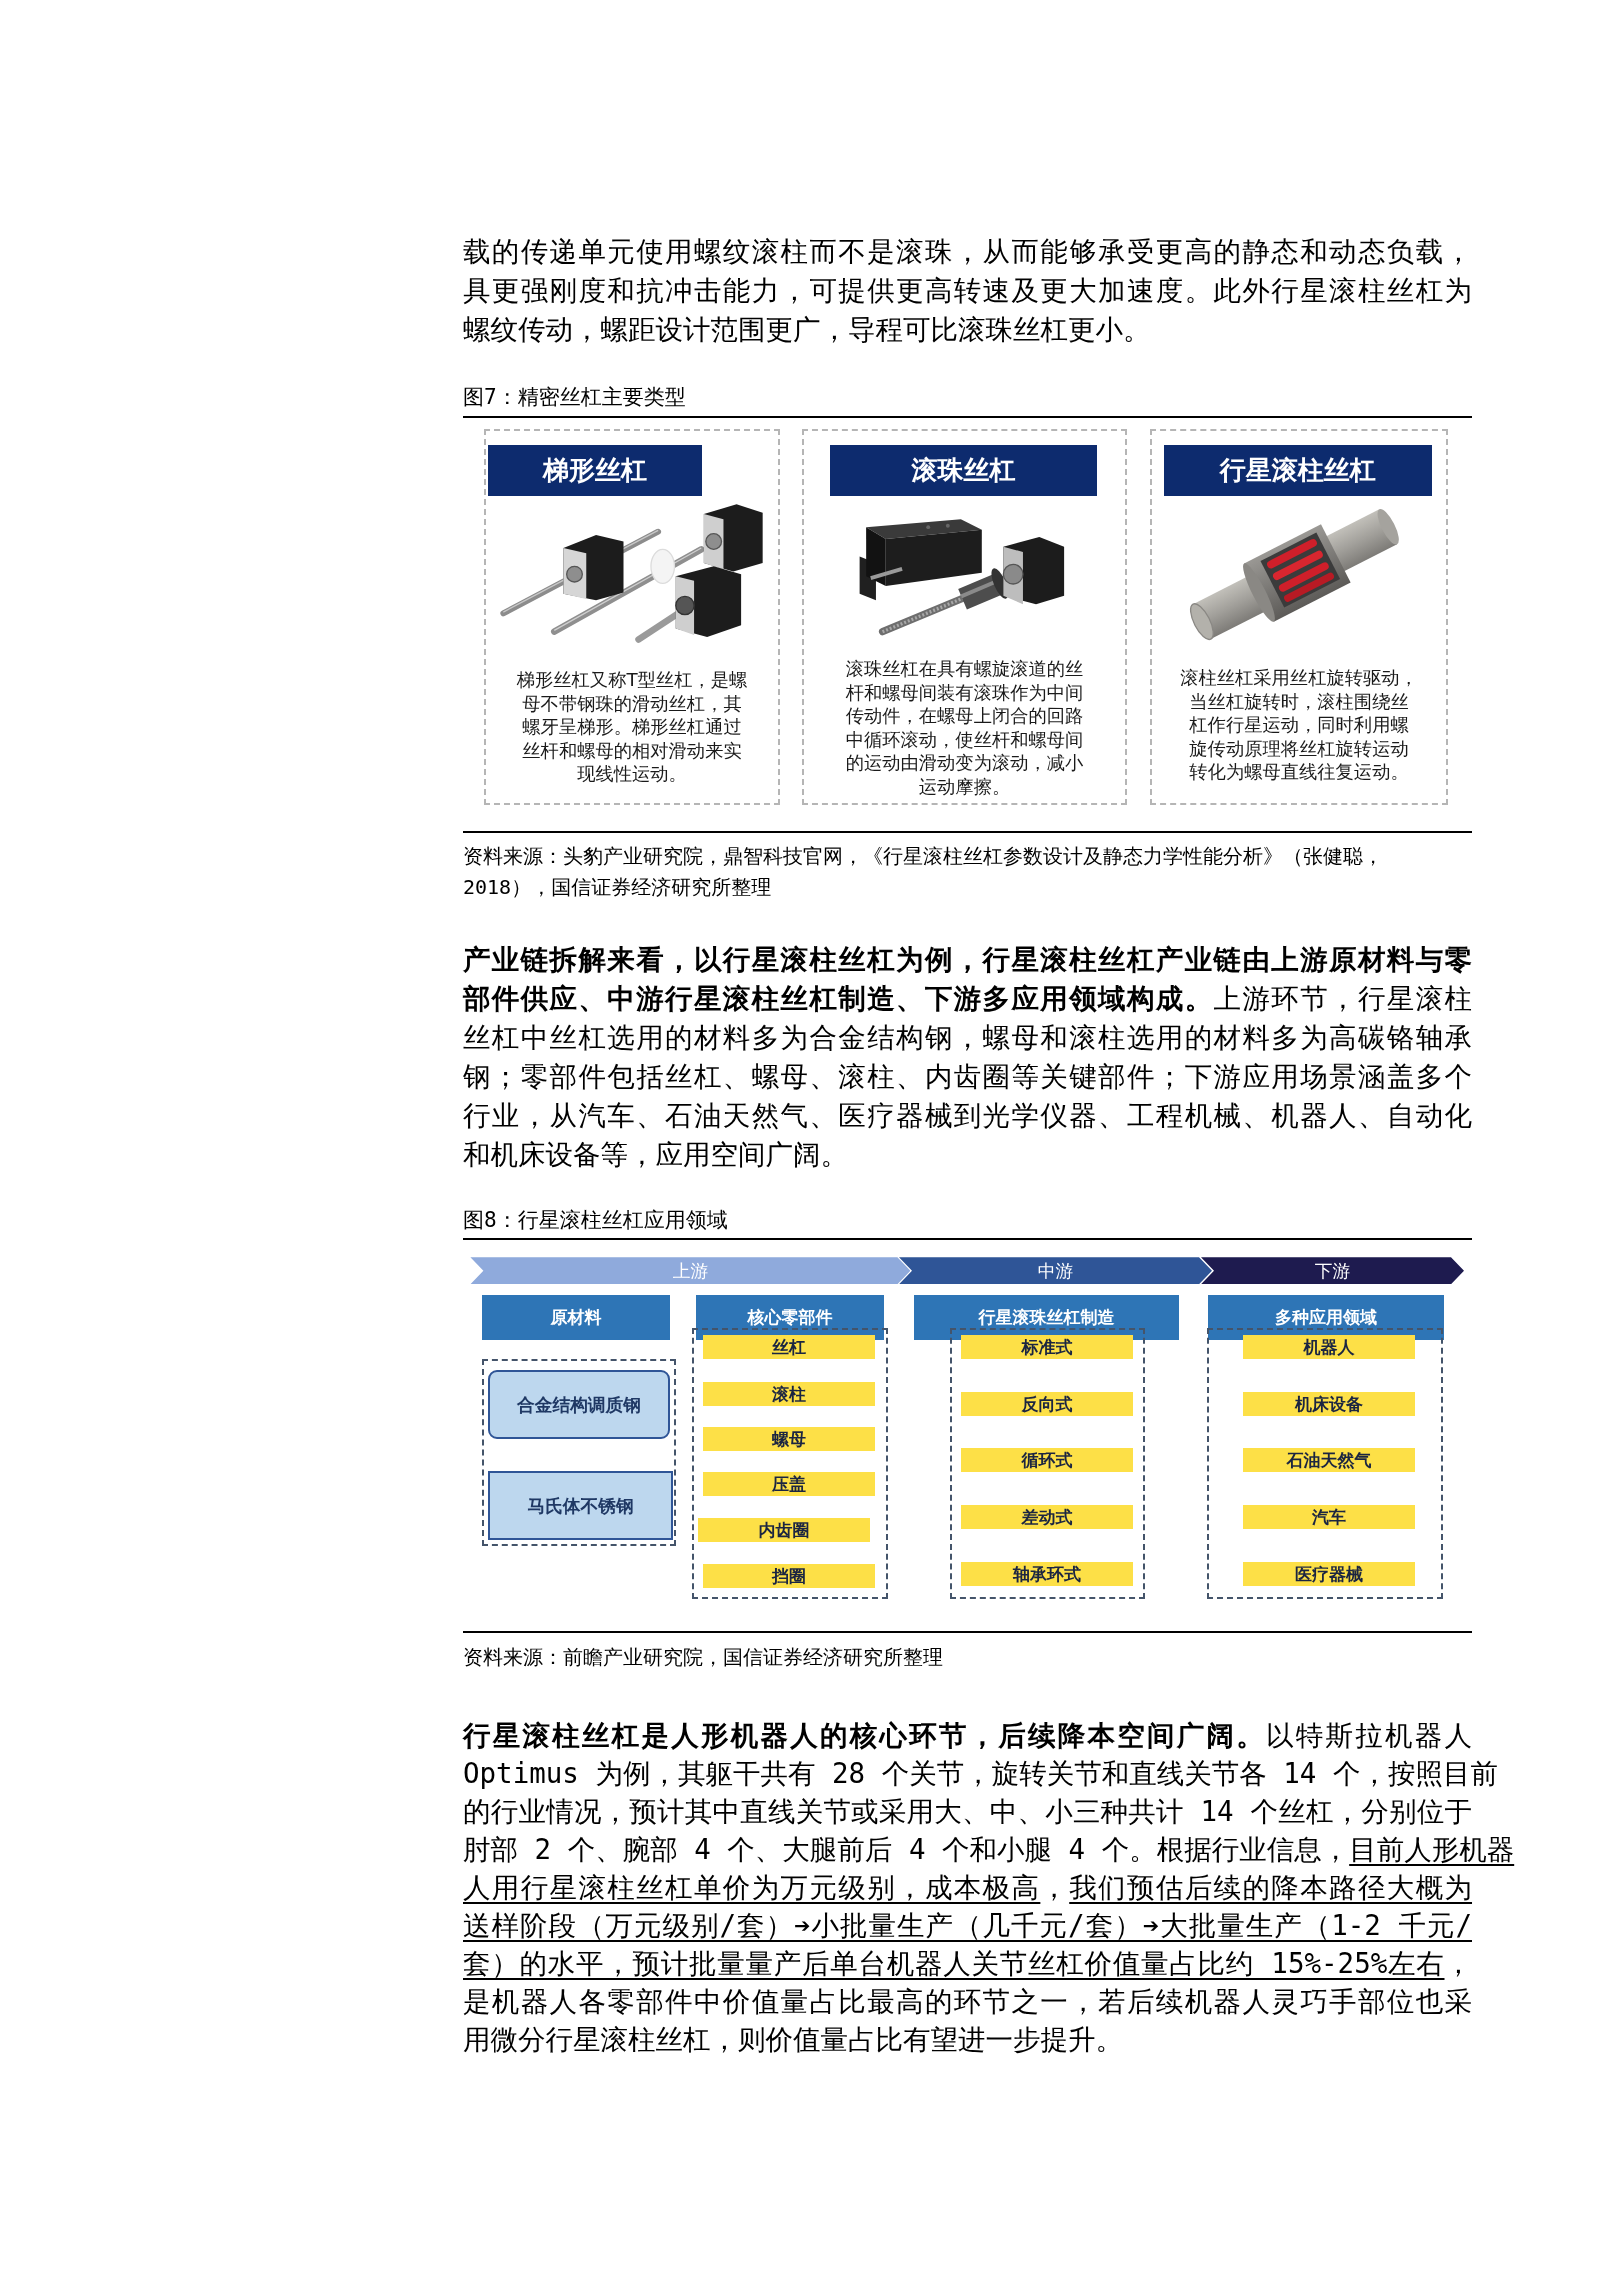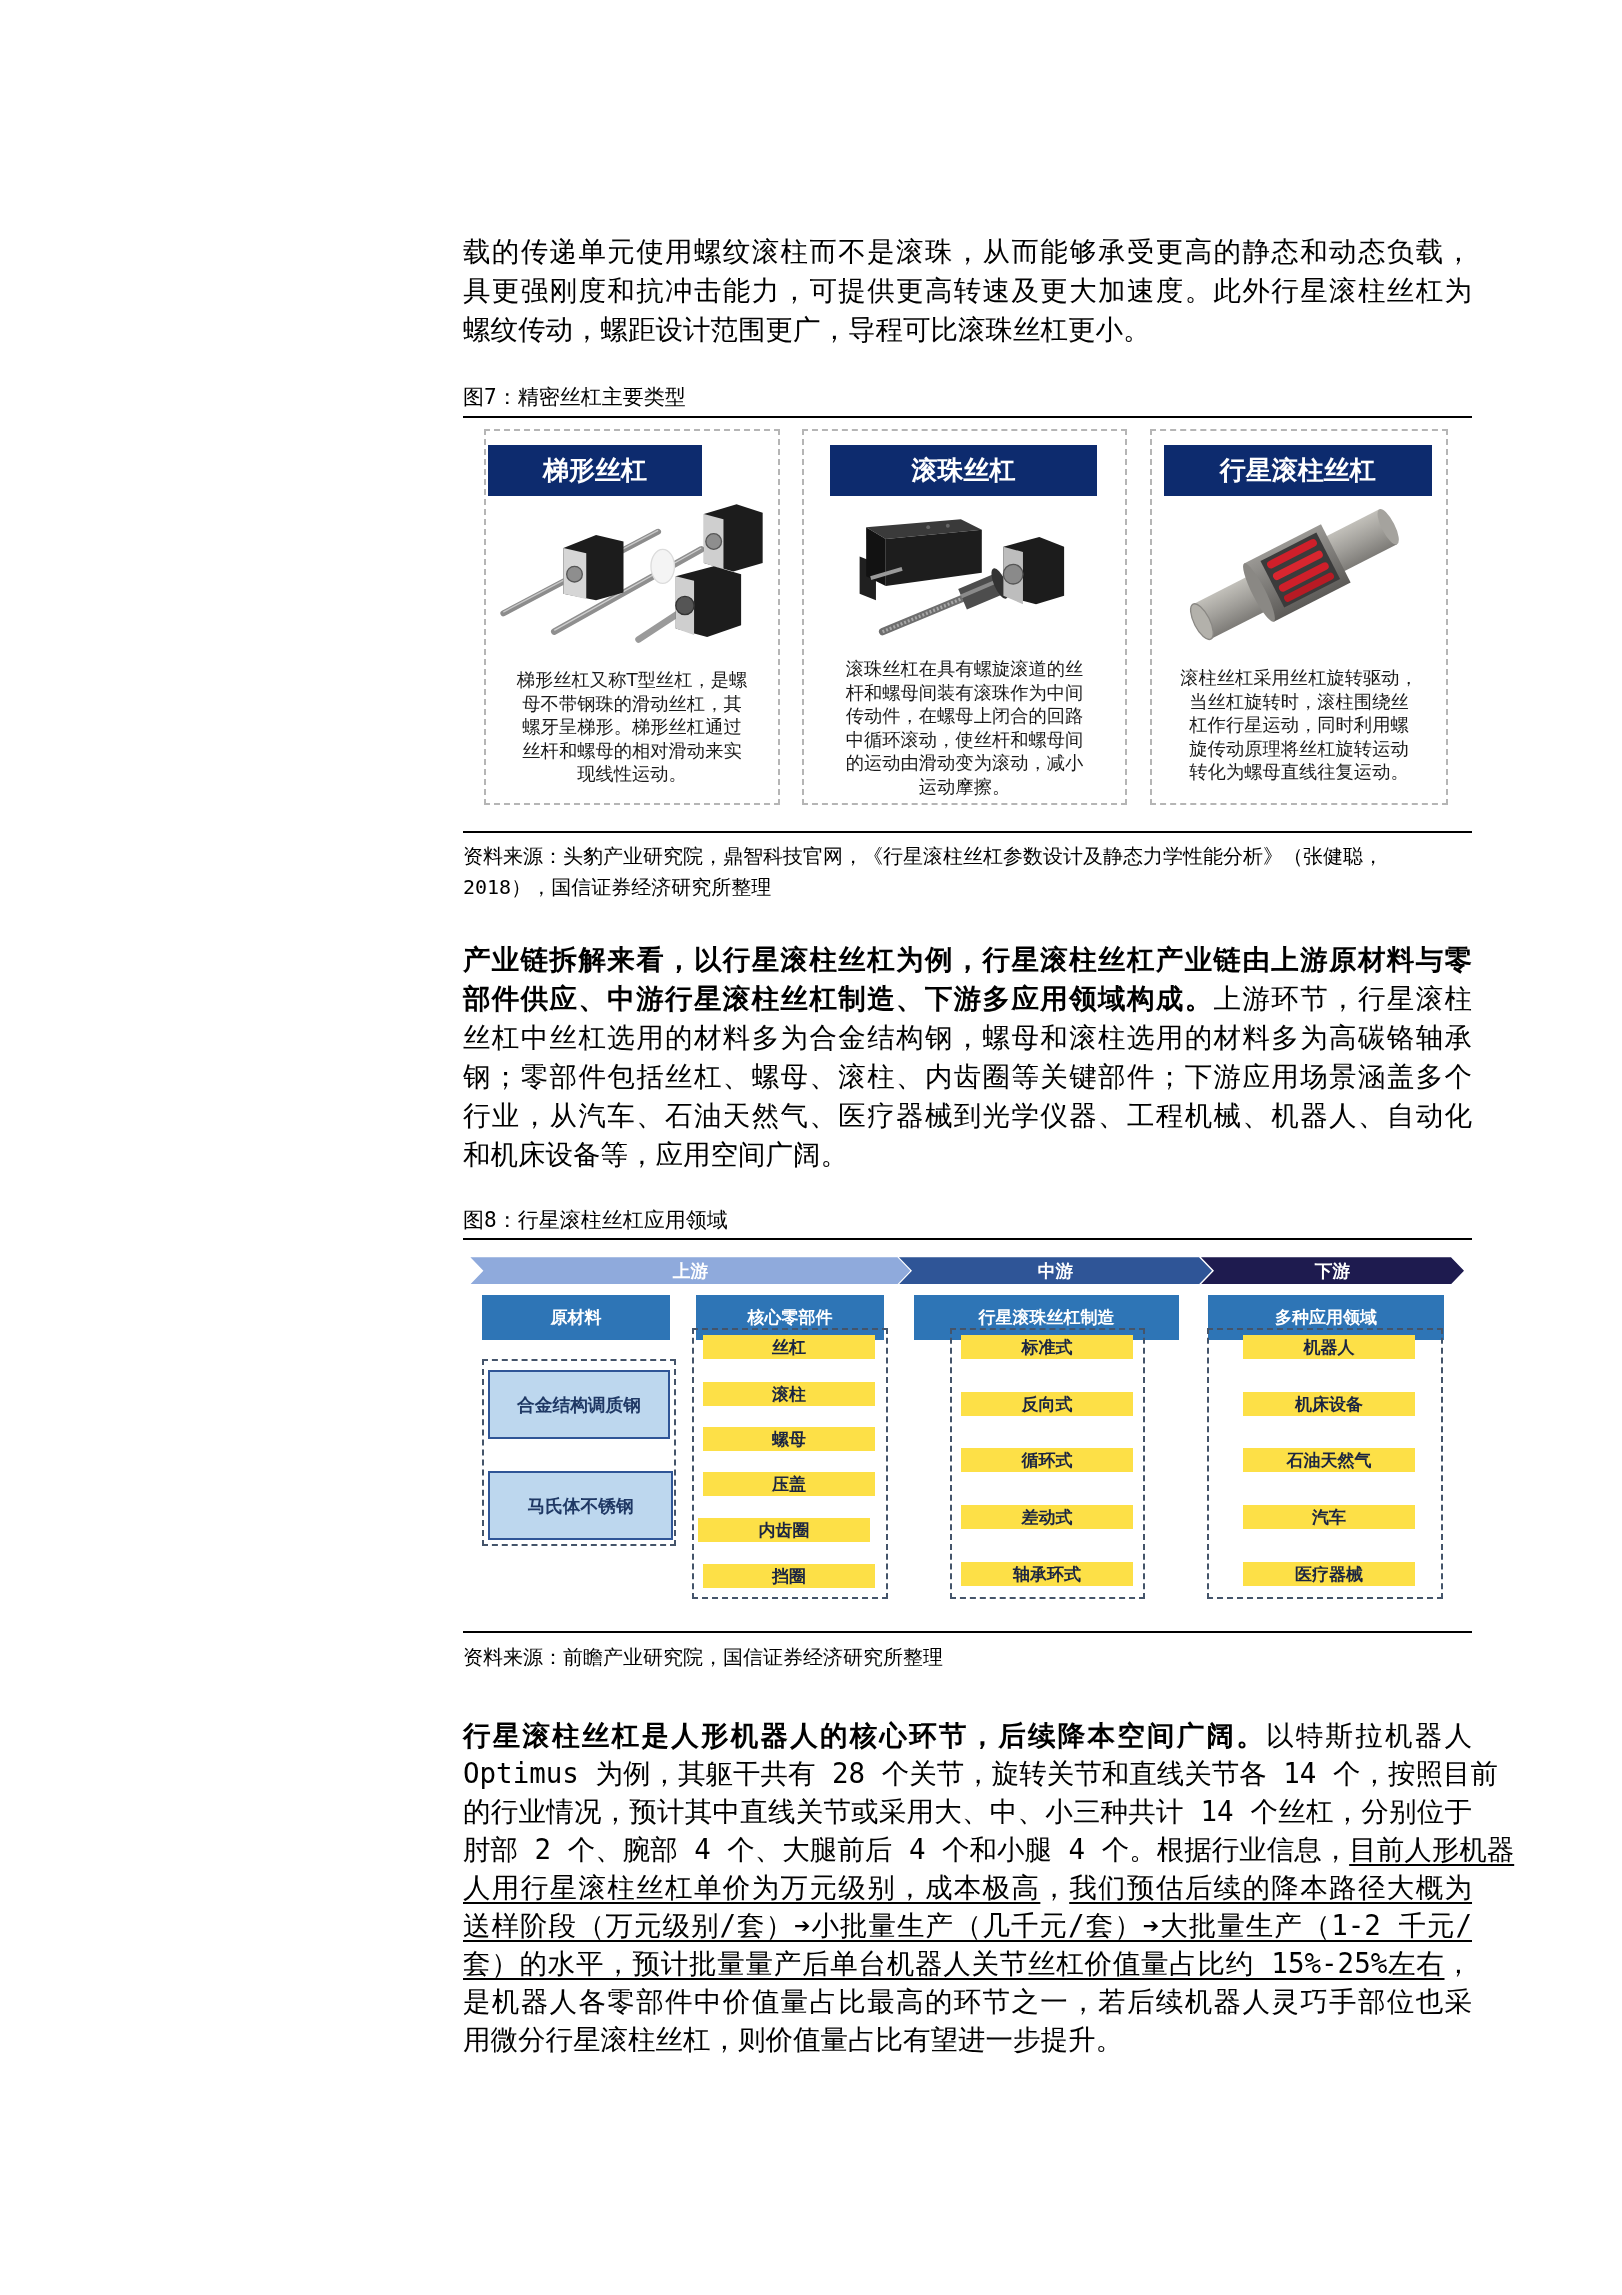--- a/index.html
+++ b/index.html
@@ -34,21 +34,21 @@
     font-family: "DejaVu Sans", sans-serif;
   }
   .card-img { position: absolute; top: 70px; }
   .card-desc { position: absolute; left: 0; right: 0; text-align: center; font-size: 18.3px; line-height: 23.6px; color: #1a1a1a;
     font-family: "DejaVu Sans", sans-serif; }
   .card-desc .dl { white-space: nowrap; }
 
   
   .diagram { position: absolute; left: 458px; top: 1250px; width: 1021px; height: 357px; font-family: "DejaVu Sans", sans-serif; }
   .chev {
-    position: absolute; top: 7.2px; height: 27px; color: #fff; font-weight: bold; font-size: 17.7px;
+    position: absolute; top: 7.2px; height: 27px; color: #fff; font-weight: normal; font-size: 17.7px;
     display: flex; align-items: center; justify-content: center;
     clip-path: polygon(0 0, calc(100% - 13px) 0, 100% 50%, calc(100% - 13px) 100%, 0 100%, 13px 50%);
   }
   .col-header {
     position: absolute; top: 45px; height: 45px; background: #2e75b6; color: #fff; font-weight: bold; font-size: 17px;
     display: flex; align-items: center; justify-content: center; white-space: nowrap;
   }
   .dash { position: absolute; border: 2px dashed #44546a; box-sizing: border-box; }
   .item {
     position: absolute; height: 24px; width: 172px; background: #fde047; color: #1b2541; font-weight: bold; font-size: 17px;
@@ -204,21 +204,21 @@
     <div class="chev" style="left:12.4px; width:440px; background:#8faadc;">上游</div>
     <div class="chev" style="left:441px; width:313px; background:#2f5597;">中游</div>
     <div class="chev" style="left:743px; width:263px; background:#1e1b4f;">下游</div>
 
     <div class="col-header" style="left:24px; width:188px;">原材料</div>
     <div class="col-header" style="left:238px; width:188px;">核心零部件</div>
     <div class="col-header" style="left:456px; width:265px;">行星滚珠丝杠制造</div>
     <div class="col-header" style="left:750px; width:236px;">多种应用领域</div>
 
     <div class="dash" style="left:23.6px; top:109px; width:194px; height:187px;"></div>
-    <div class="raw-item" style="left:30px; top:120px; width:182px;">合金结构调质钢</div>
+    <div class="raw-item" style="left:30px; top:120px; width:182px;border-radius:9px;">合金结构调质钢</div>
     <div class="raw-item" style="left:30px; top:221px; width:185px;">马氏体不锈钢</div>
 
     <div class="dash" style="left:234px; top:78px; width:196px; height:271px;"></div>
     <div class="item" style="left:245px; top:85px;">丝杠</div>
     <div class="item" style="left:245px; top:132px;">滚柱</div>
     <div class="item" style="left:245px; top:177px;">螺母</div>
     <div class="item" style="left:245px; top:222px;">压盖</div>
     <div class="item" style="left:240px; top:268px;">内齿圈</div>
     <div class="item" style="left:245px; top:314px;">挡圈</div>
 

